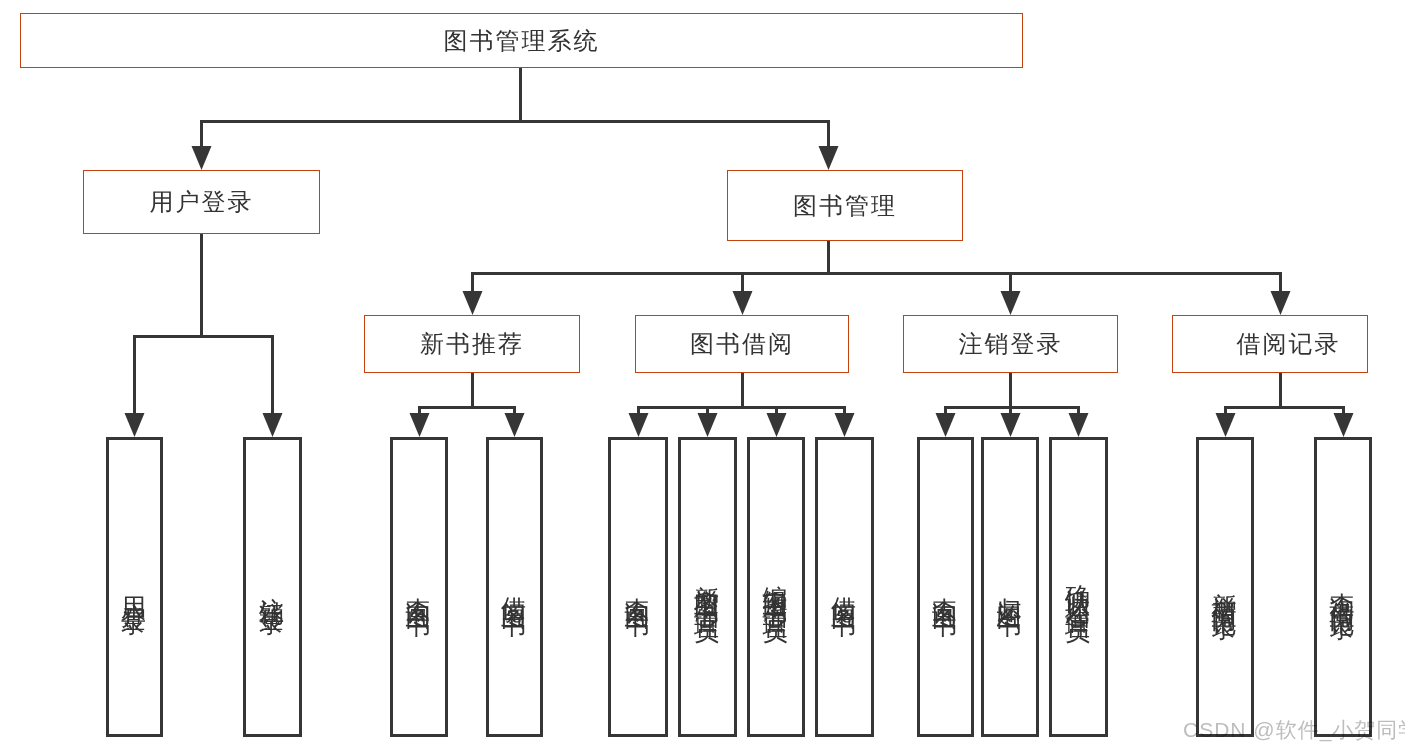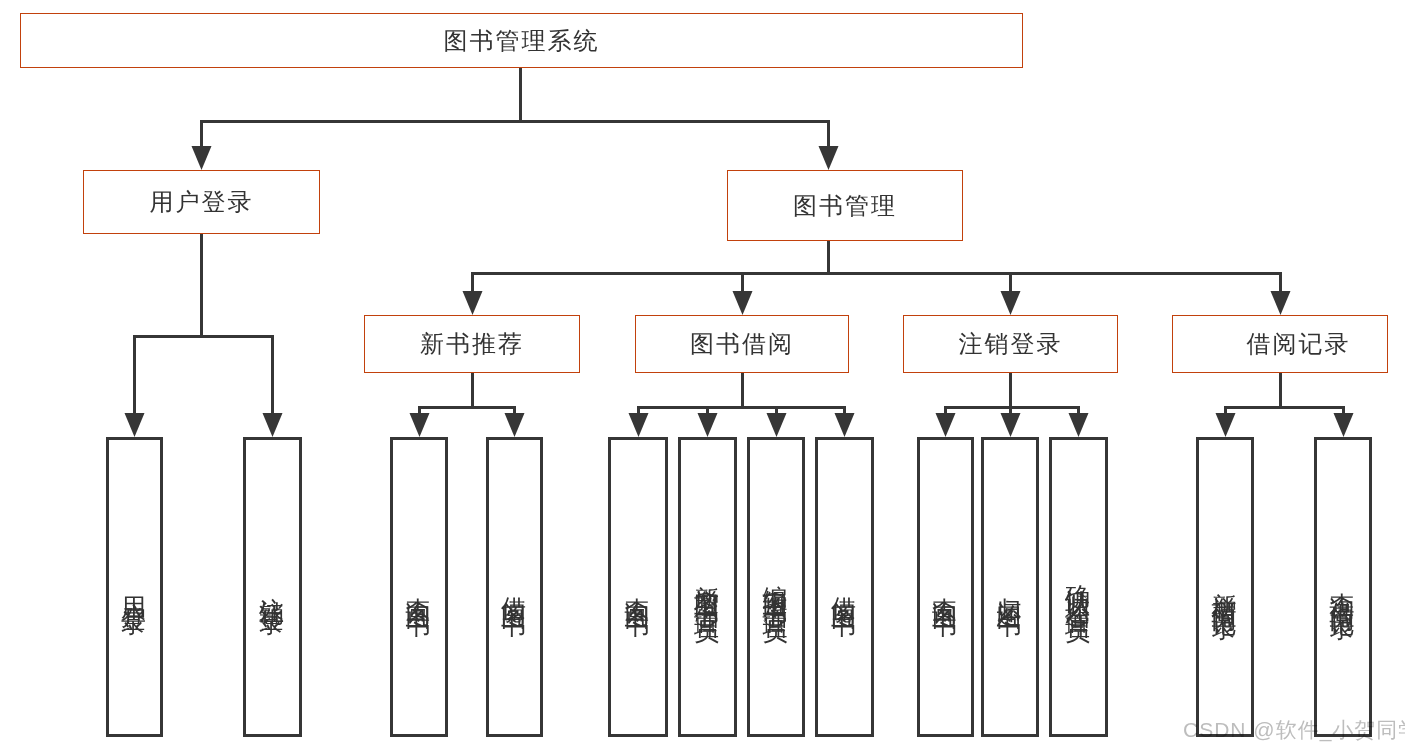--- a/index.html
+++ b/index.html
@@ -115,21 +115,21 @@
   </svg>
 
   <div class="hbox" style="left:20px; top:13px; width:1003px; height:55px;">图书管理系统</div>
 
   <div class="hbox" style="left:83px; top:170px; width:237px; height:64px;">用户登录</div>
   <div class="hbox" style="left:711px; top:170px; width:236px; height:71px;margin-left:16px;">图书管理</div>
 
   <div class="hbox" style="left:364px; top:315px; width:216px; height:58px;">新书推荐</div>
   <div class="hbox" style="left:635px; top:315px; width:214px; height:58px;">图书借阅</div>
   <div class="hbox" style="left:903px; top:315px; width:215px; height:58px;">注销登录</div>
-  <div class="hbox" style="left:1172px; top:315px; width:216px; height:58px;padding-left:37px;">借阅记录</div>
+  <div class="hbox" style="left:1172px; top:315px; width:196px; height:58px;padding-left:37px;">借阅记录</div>
 
   <div class="vbox" style="left:106px; width:57px;">用户登录</div>
   <div class="vbox" style="left:243px; width:59px;">注销登录</div>
 
   <div class="vbox" style="left:390px; width:58px;">查询图书</div>
   <div class="vbox" style="left:486px; width:57px;">借阅图书</div>
 
   <div class="vbox" style="left:608px; width:60px;">查询图书</div>
   <div class="vbox" style="left:678px; width:59px;">新增图书（管理员）</div>
   <div class="vbox" style="left:747px; width:58px;">编辑图书（管理员）</div>

